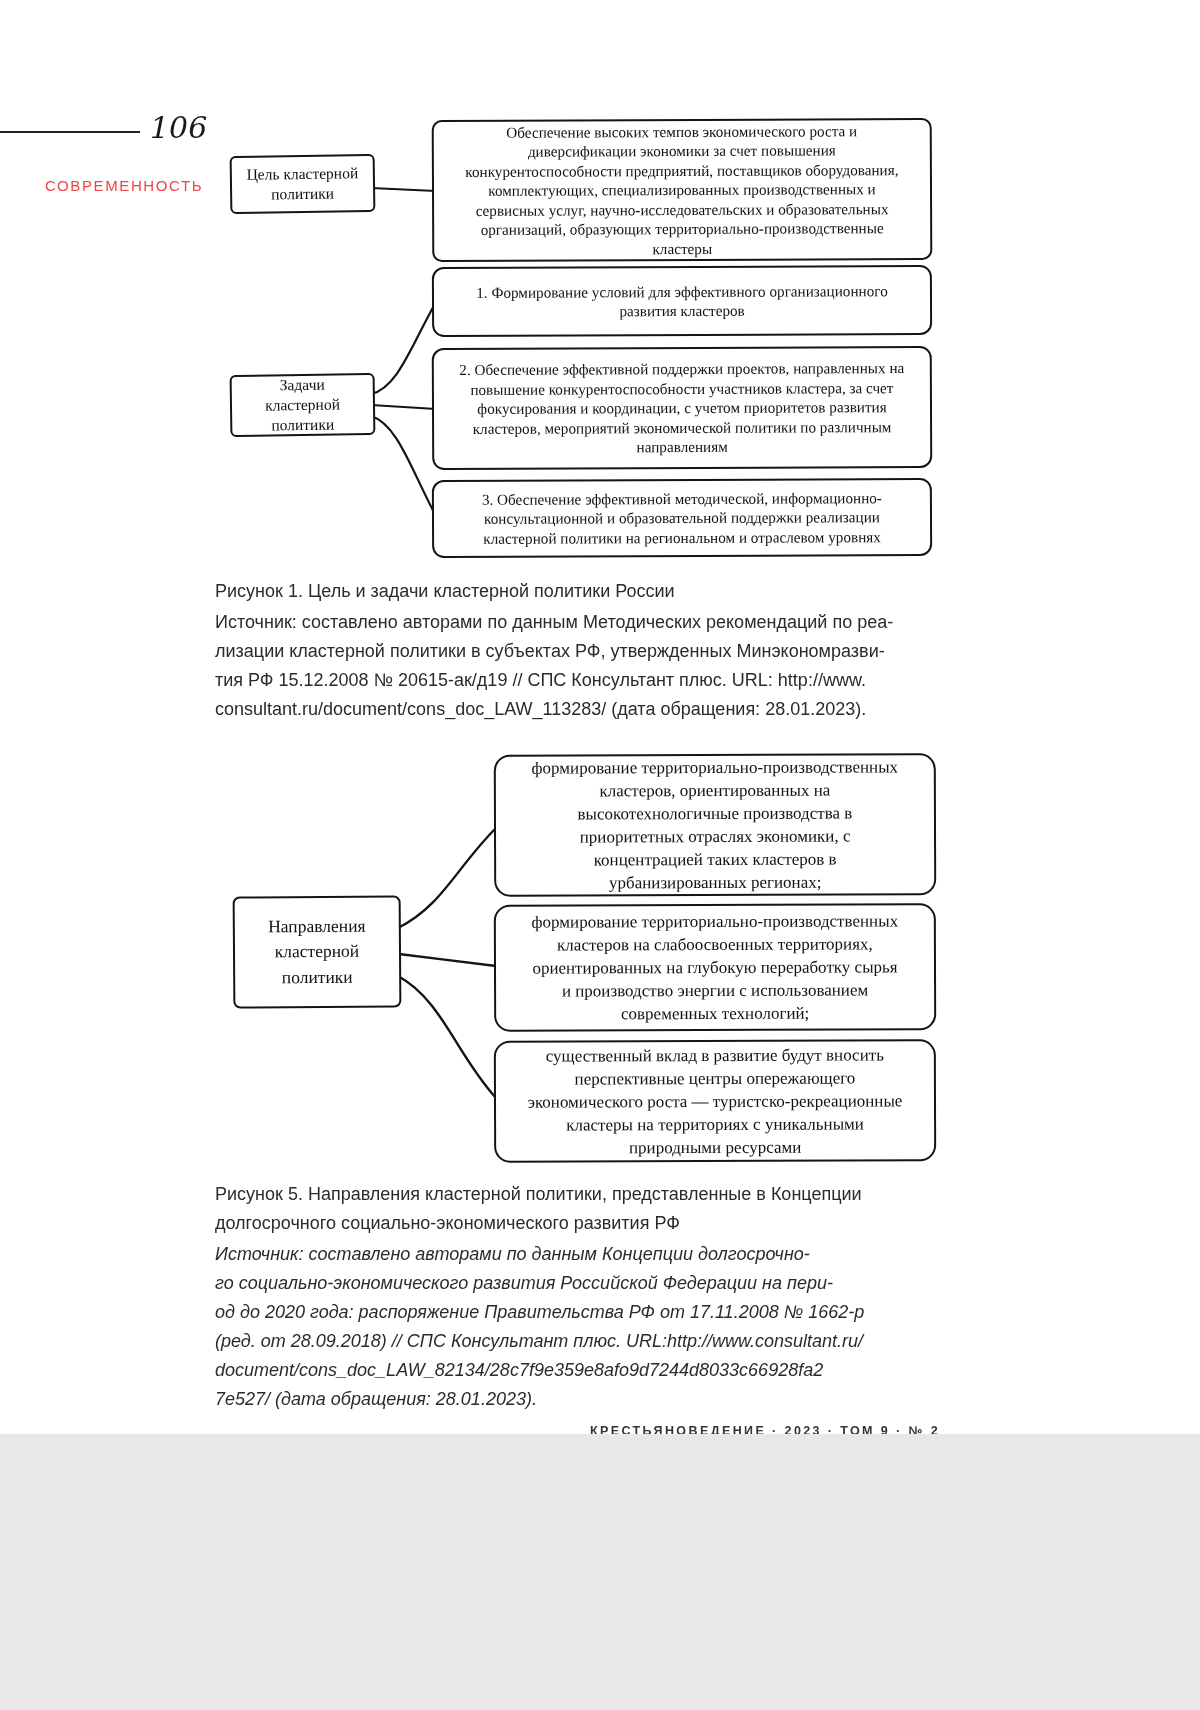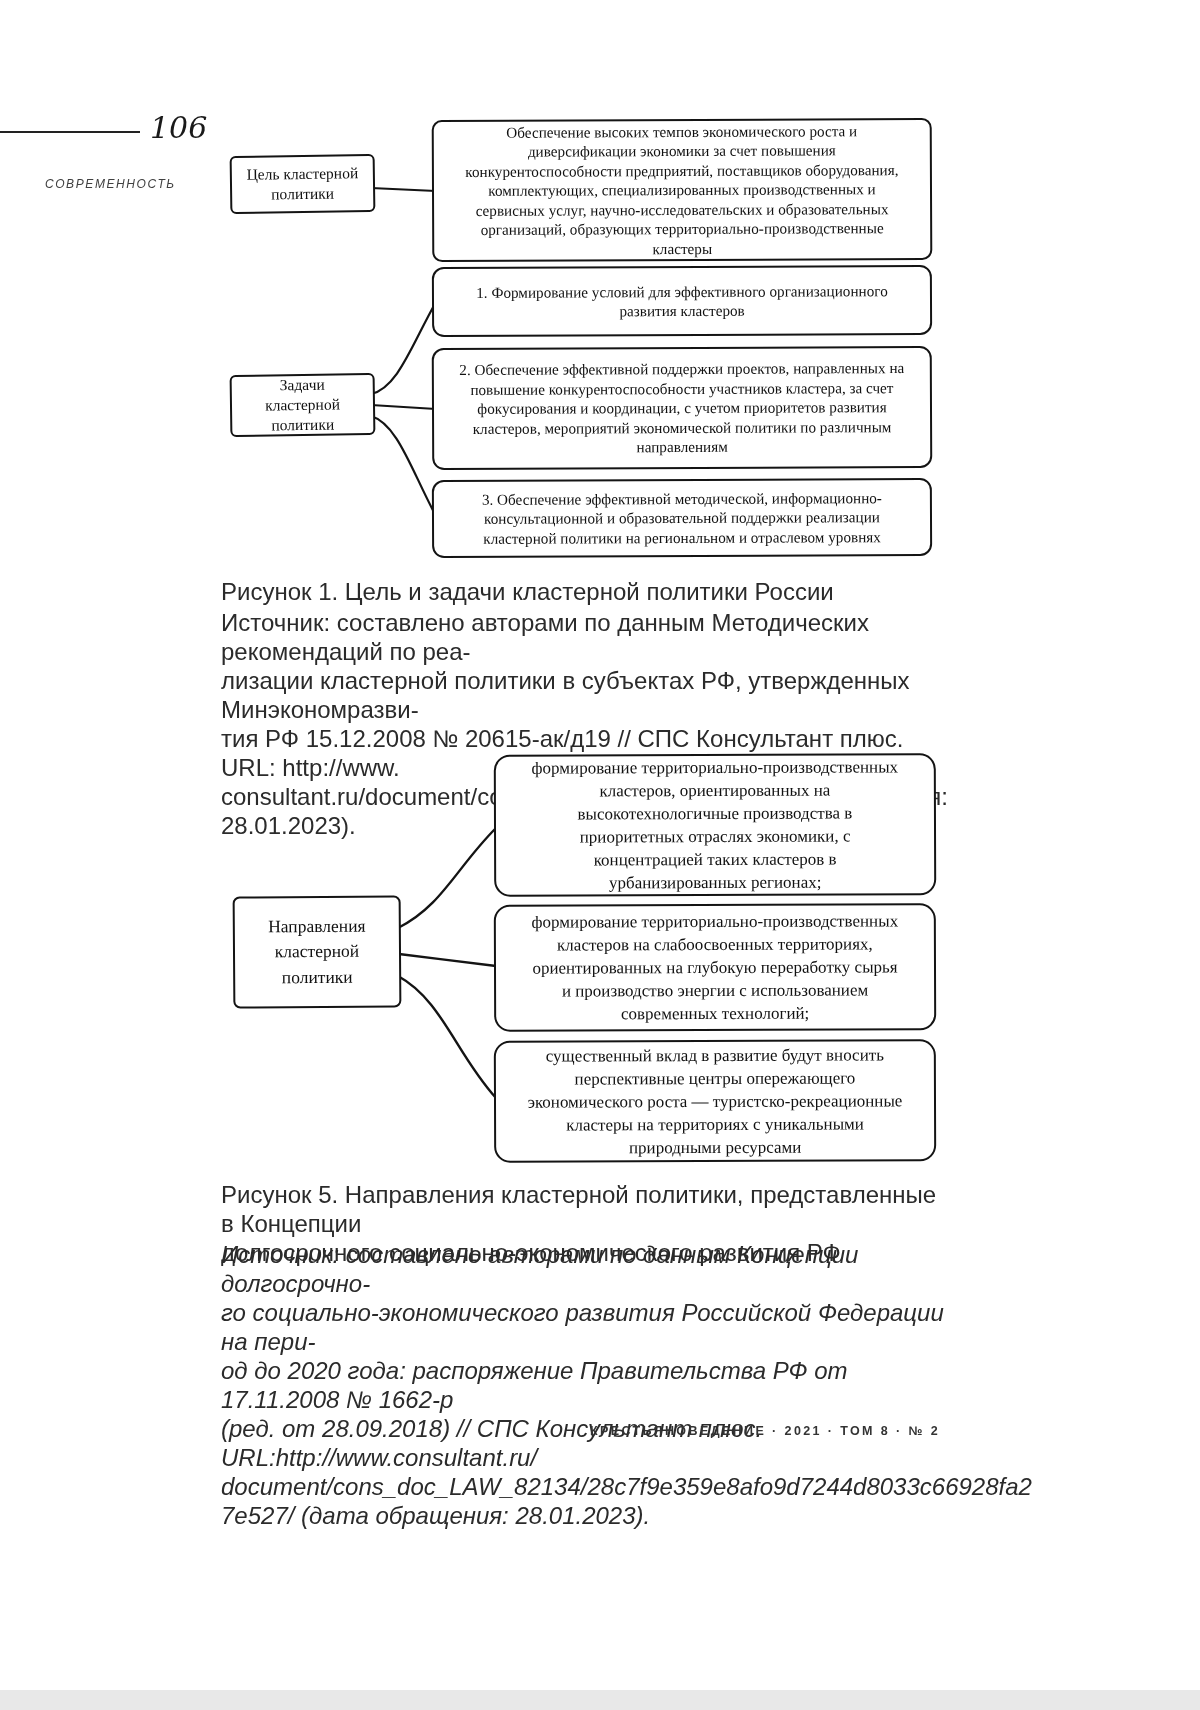--- a/index.html
+++ b/index.html
@@ -1,35 +1,35 @@
 <!DOCTYPE html>
 <html><head>
 <meta charset="utf-8">
 <style>
   html,body{margin:0;padding:0;background:#e8e8e8;}
   .page{
     position:relative;
-    width:1200px;height:1690px;
+    width:1200px;height:1434px;
     background:#ffffff;
     margin:0 auto;
     overflow:hidden;
     font-family:"Liberation Serif", serif;
     color:#111;
   }
   
   .rule-line{position:absolute;left:0;top:131px;width:140px;height:2px;background:#222;}
   .page-number{
     position:absolute;left:150px;top:110px;
     font-family:"DejaVu Serif", serif;font-style:italic;
     font-size:30px;color:#1a1a1a;
   }
   .section-label{
     position:absolute;left:45px;top:177px;
     font-family:"Liberation Sans", sans-serif;
-    font-size:12px;letter-spacing:1.6px;color:#404040;font-style:italic;
+    font-size:15px;letter-spacing:1.6px;color:#ef4444;
   }
   
   .dbox{
     position:absolute;
     box-sizing:border-box;
     border:2px solid #141414;
     background:#fff;
     display:flex;align-items:center;justify-content:center;
     text-align:center;
     padding:4px 10px;
@@ -40,23 +40,23 @@
     width:100%;
   }
   .f1-label{width:145px;border-radius:6px;font-size:15.5px;line-height:1.3;transform:rotate(-0.8deg);}
   .f1-big{width:500px;border-radius:10px;font-size:15.2px;line-height:19.5px;transform:rotate(-0.25deg);}
   .f2-label{border-radius:7px;font-size:17.5px;line-height:1.45;transform:rotate(-0.4deg);}
   .f2-big{width:442px;border-radius:16px;border-width:2.5px;font-size:17px;line-height:23px;transform:rotate(-0.2deg);}
   
   .connectors{position:absolute;left:0;top:0;z-index:1;pointer-events:none;}
   
   .caption{
-    position:absolute;left:221px;width:730px;
+    position:absolute;left:215px;width:730px;
     font-family:"Liberation Sans", sans-serif;
-    font-size:24px;line-height:29px;color:#2b2b2b;
+    font-size:18px;line-height:29px;color:#2b2b2b;
     white-space:pre-line;
   }
   .footer{
     position:absolute;left:225px;top:1424px;width:715px;
     text-align:right;
     font-family:"Liberation Sans", sans-serif;
     font-weight:bold;font-size:12.5px;letter-spacing:2.4px;color:#333;
   }
 </style>
 </head>
@@ -154,15 +154,15 @@
 
   <div class="caption" style="top:1180px;">Рисунок 5. Направления кластерной политики, представленные в Концепции
 долгосрочного социально-экономического развития РФ</div>
   <div class="caption" style="top:1240px;font-style:italic;">Источник: составлено авторами по данным Концепции долгосрочно-
 го социально-экономического развития Российской Федерации на пери-
 од до 2020 года: распоряжение Правительства РФ от 17.11.2008 № 1662-р
 (ред. от 28.09.2018) // СПС Консультант плюс. URL:http://www.consultant.ru/
 document/cons_doc_LAW_82134/28c7f9e359e8afo9d7244d8033c66928fa2
 7e527/ (дата обращения: 28.01.2023).</div>
 
-  <div class="footer">КРЕСТЬЯНОВЕДЕНИЕ · 2021 · ТОМ 8 · № 2</div>
+  <div class="footer">КРЕСТЬЯНОВЕДЕНИЕ · 2023 · ТОМ 9 · № 2</div>
 
 </div>
 
 </body></html>

